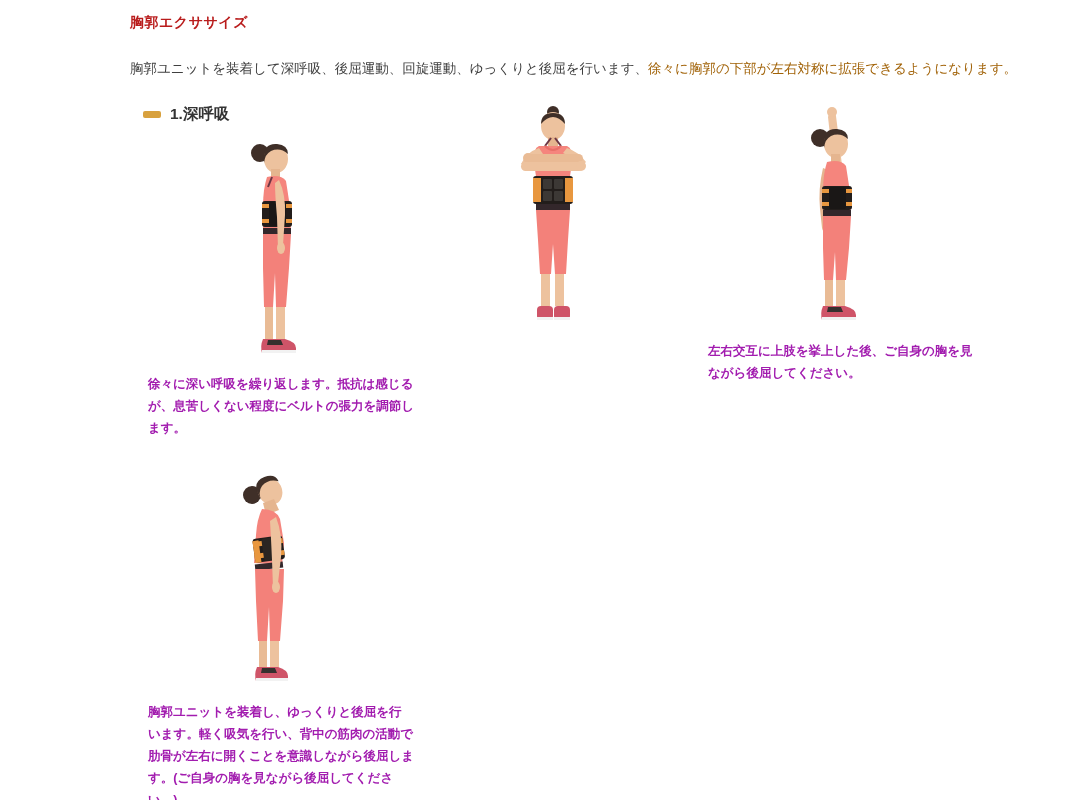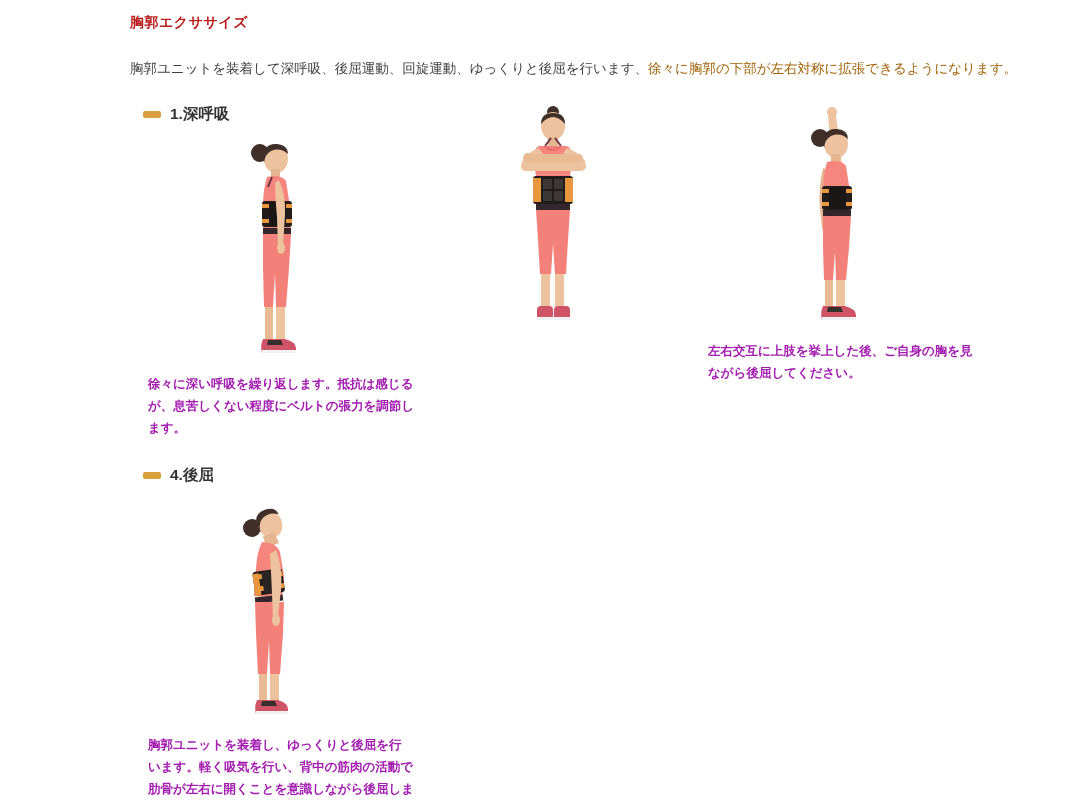--- a/index.html
+++ b/index.html
@@ -138,24 +138,20 @@
           <rect x="63" y="176" width="9" height="28" fill="#edc29e"></rect>
           <path d="M50,202 L72,202 Q83,205 83,211 L83,216 L49,216 Q47,209 50,202 Z" fill="#cf5468"></path>
           <path d="M55,203 L68,203 L70,208 L54,208 Z" fill="#35302e"></path>
           <rect x="49" y="213" width="34" height="3" fill="#f2f2f2"></rect>
         </svg>
       </div>
       <p class="desc">左右交互に上肢を挙上した後、ご自身の胸を見ながら後屈してください。</p>
     </section>
 
     <section class="card">
-      <h3 class="card-head">
-        <span class="dash"></span>
-        <span>4.後屈</span>
-      </h3>
       <div class="figure-box">
         <svg width="150" height="226" viewBox="0 0 150 226">
           <circle cx="52" cy="30" r="9" fill="#3f2f28"></circle>
           <g transform="rotate(-26 70 26)">
             <ellipse cx="70" cy="26" rx="12" ry="14" fill="#edc29e"></ellipse>
             <path d="M58,26 Q57,10 71,11 Q82,12 82,21 Q74,14 65,18 Q59,21 58,30 Z" fill="#3f2f28"></path>
           </g>
           <path d="M63,38 L74,34 L79,45 L66,50 Z" fill="#e5b58f"></path>
           <path d="M62,44 Q76,44 80,54 L84,78 L82,100 L54,98 L56,70 Q57,54 62,44 Z" fill="#f5857d"></path>
           <g transform="rotate(-8 69 86)">

